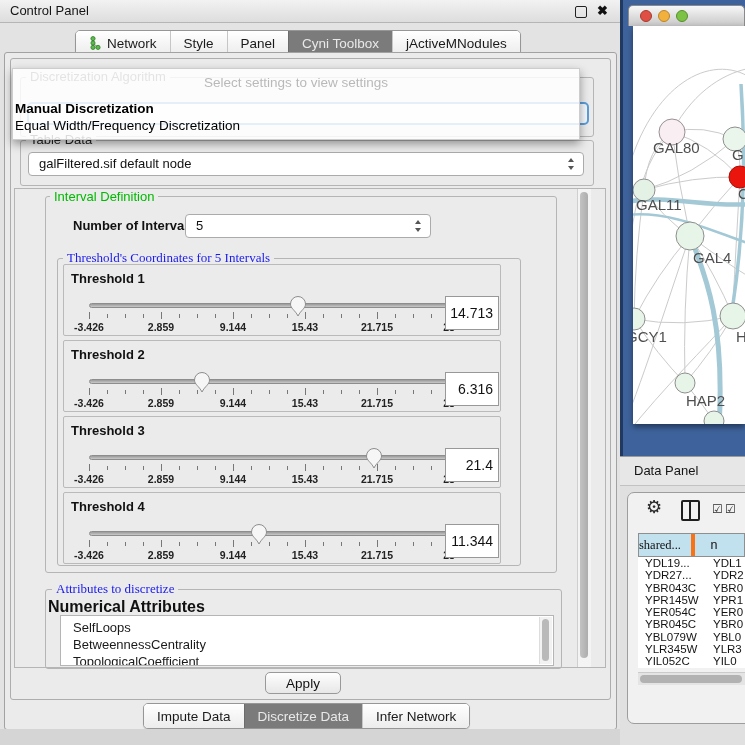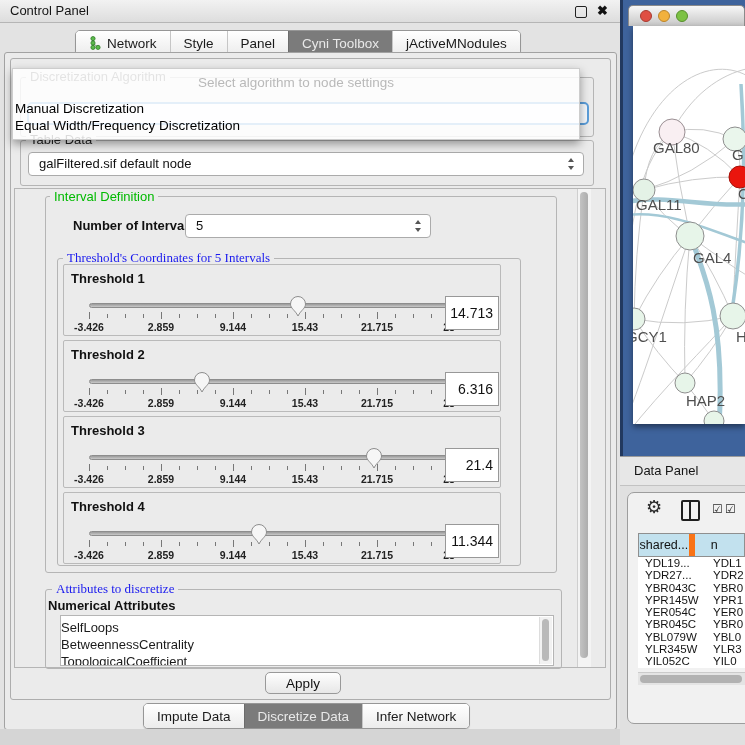--- a/index.html
+++ b/index.html
@@ -38,21 +38,21 @@
   .stepper::after{content:"";position:absolute;left:0;bottom:0;border-left:3.5px solid transparent;
       border-right:3.5px solid transparent;border-top:4.5px solid #555;}
   .focus-ring{position:absolute;left:27px;top:102px;width:562px;height:23px;border-radius:5px;
       border:2.5px solid var(--c-accent-blue,#5b9dd9);background:#f4f8fc;box-sizing:border-box;}
   
   .popup{position:absolute;left:12px;top:68px;width:566px;height:70px;
       background:rgba(255,255,255,0.84);border:1px solid #cdcdcd;
       box-shadow:0 4px 9px rgba(0,0,0,.38);z-index:40;}
   .popup-ph{position:absolute;left:0;top:6px;width:100%;text-align:center;font-size:13.5px;color:#b9b9b9;}
   .popup-item{position:absolute;left:2px;font-size:13.5px;color:#000;white-space:nowrap;}
-  .popup-item.b{font-weight:normal;top:32px;}
+  .popup-item.b{font-weight:bold;top:32px;}
   .popup-item.r{top:49px;}
   
   .scroll-region{position:absolute;left:14px;top:188px;width:592px;height:480px;border:1px solid #b5b5b5;
       background:#ebebeb;box-sizing:border-box;}
   .vscroll{position:absolute;left:577px;top:189px;width:13px;height:478px;background:#f4f4f4;
       border-left:1px solid #cfcfcf;}
   .vscroll .thumb-v{position:absolute;left:2px;top:3px;width:8px;height:466px;border-radius:5px;
       background:linear-gradient(90deg,#c3c3c3,#adadad);}
   
   .th-block{position:absolute;left:63px;width:438px;height:72px;border:1px solid #bababa;
@@ -64,21 +64,21 @@
   .ticks{position:absolute;left:25px;top:47px;width:361px;height:9px;}
   .tick{position:absolute;top:2px;width:1px;height:4px;background:#777;}
   .tick.major{top:0;height:7px;}
   .scale-labels{position:absolute;left:25px;top:56px;width:361px;height:12px;}
   .scale-num{position:absolute;transform:translateX(-50%);font-size:10.5px;font-weight:600;color:#222;white-space:nowrap;}
   .th-value{position:absolute;left:381px;top:31px;width:54px;height:34px;background:#fff;
       border:1px solid #989898;font-size:14px;text-align:right;line-height:32px;padding-right:5px;box-sizing:border-box;}
   
   .attr-list{position:absolute;left:60px;top:615px;width:494px;height:51px;background:#fff;
       border:1px solid #b5b5b5;overflow:hidden;box-sizing:border-box;}
-  .attr-item{font-size:13px;line-height:17px;color:#1a1a1a;white-space:nowrap;}
+  .attr-item{padding-left:12px;font-size:13px;line-height:17px;color:#1a1a1a;white-space:nowrap;}
   .attr-scroll{position:absolute;right:1px;top:1px;width:12px;height:47px;background:#f2f2f2;border-left:1px solid #ddd;}
   .attr-scroll .thumb-v{position:absolute;left:2px;top:2px;width:7px;height:42px;border-radius:4px;background:#b9b9b9;}
   .apply-btn{position:absolute;left:265px;top:672px;width:76px;height:22px;
       background:linear-gradient(#fefefe,#e7e7e7);border:1px solid #999;border-radius:5px;
       font-size:13.5px;text-align:center;line-height:20px;color:#111;box-sizing:border-box;}
   .below-strip{position:absolute;left:0;top:729px;width:620px;height:16px;background:#d5d5d5;}
   
   .net-frame{position:absolute;left:620px;top:0;width:125px;height:457px;
       background:var(--c-frame-blue,#3e639c);border-left:3px solid #22395f;box-sizing:border-box;}
   .net-titlebar{position:absolute;left:628px;top:5px;width:117px;height:21px;border-radius:5px 5px 0 0;
@@ -98,21 +98,21 @@
   .tp-inner{position:absolute;left:627px;top:492px;width:130px;height:230px;background:#f1f1f1;
       border:1px solid #9d9d9d;border-radius:7px;}
   .gear{position:absolute;left:646px;top:496px;font-size:18px;color:#2b2b2b;}
   .split-icon{position:absolute;left:681px;top:500px;width:15px;height:17px;border:2px solid #1e1e1e;border-radius:2px;}
   .split-icon::after{content:"";position:absolute;left:6px;top:0;width:2px;height:17px;background:#1e1e1e;}
   .cb{position:absolute;top:502px;font-size:12px;color:#2b2b2b;}
   .cb.a{left:712px;} .cb.b{left:725px;}
   .tp-table{position:absolute;left:638px;top:533px;width:107px;}
   .tp-head{display:flex;height:24px;border:1px solid #8f8f8f;box-sizing:border-box;background:var(--c-header-cell-blue,#c2e1ee);}
   .tp-hcell{font-size:12.5px;line-height:22px;color:#111;box-sizing:border-box;}
-  .tp-hcell.c0{width:72px;text-align:center;border-right:6px solid #f97316;}
+  .tp-hcell.c0{width:72px;text-align:left;border-right:4px solid #f97316;font-family:Liberation Serif, serif;}
   .tp-hcell.c1{width:60px;padding-left:16px;}
   .tp-rows{background:#fff;width:130px;}
   .trow{display:flex;height:12.3px;}
   .tcell{font-size:11.5px;line-height:12.3px;color:#141414;white-space:nowrap;overflow:hidden;box-sizing:border-box;}
   .tcell.c0{width:66px;padding-left:7px;}
   .tcell.c1{width:64px;padding-left:9px;}
   .hscroll{position:absolute;left:638px;top:672px;width:107px;height:12px;background:#e4e4e4;border-top:1px solid #cbcbcb;}
   .hscroll .thumb-h{position:absolute;left:2px;top:2px;height:8px;width:102px;border-radius:4px;background:#b2b2b2;}
 </style>
 </head>
@@ -153,21 +153,21 @@
   </nav>
 
   <div class="outer-box"></div>
   <div class="inner-box"></div>
 
   <div class="group-box" style="left:20px;top:77px;width:572px;height:58px;"></div>
   <span class="group-title t-gray" style="left:26px;top:70px;">Discretization Algorithm</span>
   <div class="focus-ring"></div>
 
   <div class="popup">
-    <div class="popup-ph">Select algorithm to node settings</div>
+    <div class="popup-ph">Select settings to view settings</div>
     <div class="popup-item b">Manual Discretization</div>
     <div class="popup-item r">Equal Width/Frequency Discretization</div>
   </div>
 
   <div class="group-box" style="left:20px;top:140px;width:572px;height:44px;"></div>
   <span class="group-title t-dark" style="left:26px;top:133px;">Table Data</span>
   <div class="combo" style="left:28px;top:152px;width:556px;">
     <span>galFiltered.sif default node</span>
     <span class="stepper"></span>
   </div>
@@ -344,21 +344,21 @@
         <span class="scale-num" style="left: 144px;">9.144</span>
         <span class="scale-num" style="left: 216px;">15.43</span>
         <span class="scale-num" style="left: 288px;">21.715</span>
         <span class="scale-num" style="left: 360px;">28</span>
       </div>
     <div class="th-value">11.344</div>
   </div>
 
   <div class="group-box" style="left:45px;top:589px;width:515px;height:78px;"></div>
   <span class="group-title t-blue" style="left:52px;top:582px;">Attributes to discretize</span>
-  <span style="position:absolute;left:48px;top:598px;font-size:13px;font-weight:bold;">Numerical Attributes</span>
+  <span style="position:absolute;left:48px;top:598px;font-size:16px;font-weight:bold;">Numerical Attributes</span>
   <div class="attr-list">
     <div class="attr-item" style="padding-top:3px;">SelfLoops</div>
     <div class="attr-item">BetweennessCentrality</div>
     <div class="attr-item">TopologicalCoefficient</div>
     <div class="attr-scroll">
         <div class="thumb-v"></div>
       </div>
   </div>
 
   <button class="apply-btn">Apply</button>

